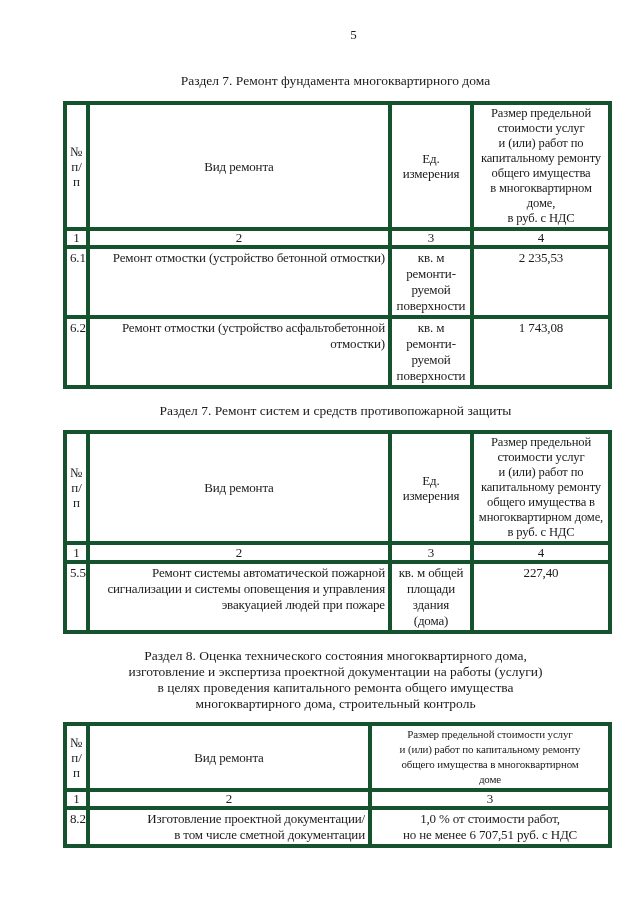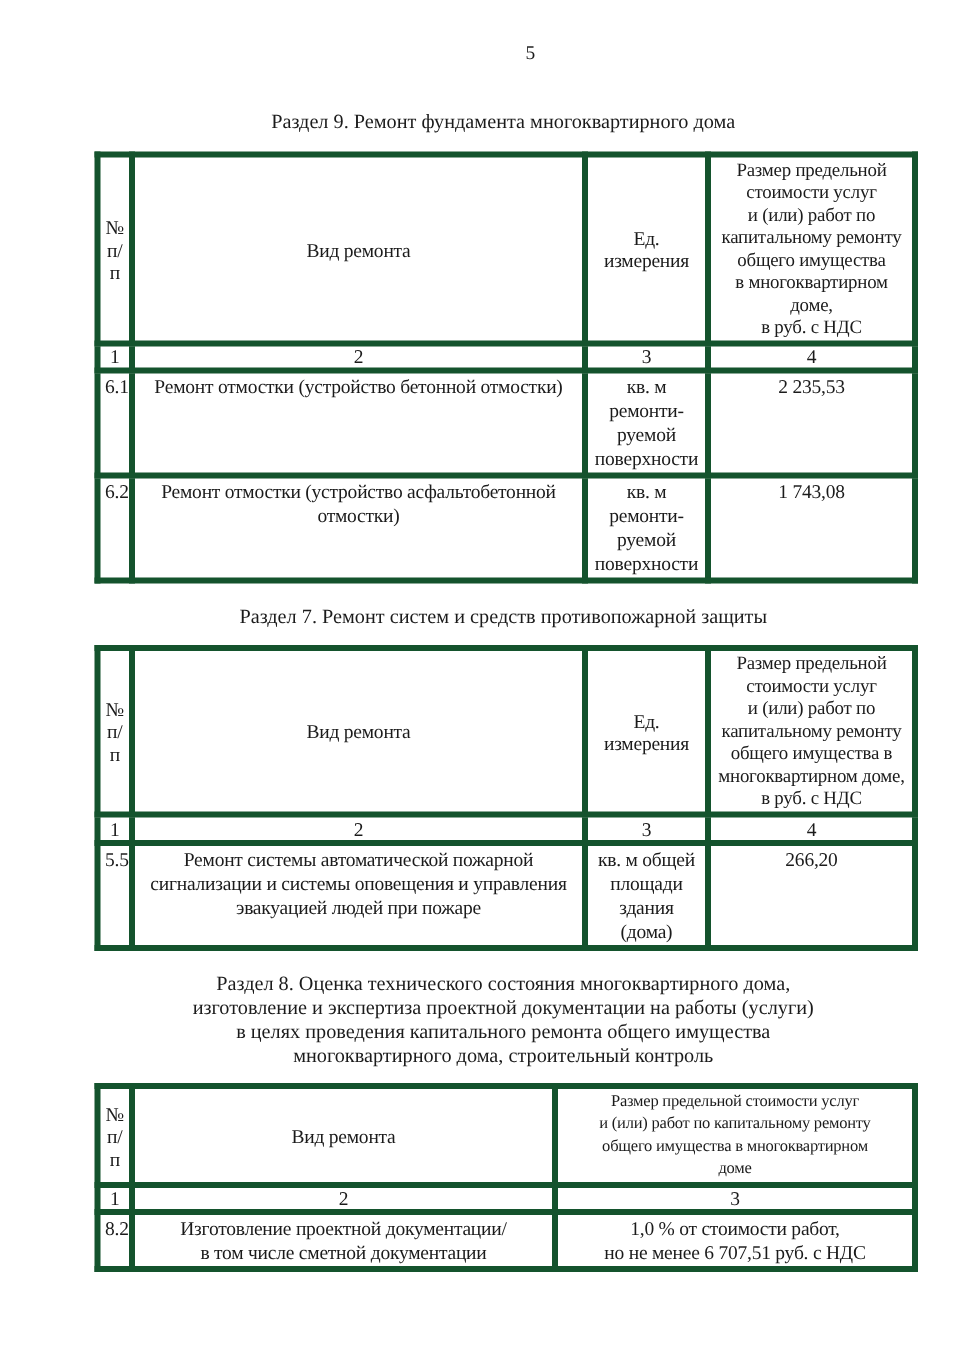--- a/index.html
+++ b/index.html
@@ -67,21 +67,21 @@
     vertical-align: middle;
     line-height: 14px;
     padding: 0 2px;
   }
   
   tr.data-row td {
     vertical-align: top;
     line-height: 16px;
   }
   td.c-num  { text-align: right; padding: 1px 1px 1px 2px; }
-  td.c-type { text-align: center; padding: 1px 4px; }
+  td.c-type { text-align: right; padding: 1px 4px; }
   td.c-unit { text-align: center; padding: 1px 1px; }
   td.c-cost { text-align: center; }
 
   
   .t1 tr.head-row   { height: 105px; }
   .t1 tr.colnum-row { height: 17px; }
   .t1 tr.r0         { height: 67px; }
   .t1 tr.r1         { height: 64px; }
 
   .t2 tr.head-row   { height: 108px; }
@@ -95,21 +95,21 @@
   .t3 th.h-cost     { font-size: 11px; line-height: 15px; }
 </style>
 </head>
 <body>
 
 <div class="page">
   <div class="content">
 
     <div class="page-number">5</div>
 
-    <div class="section-title title-6">Раздел 9. Ремонт фундамента многоквартирного дома</div>
+    <div class="section-title title-6">Раздел 7. Ремонт фундамента многоквартирного дома</div>
 
     <table class="doc-table t1">
       <colgroup>
         <col style="width:23px">
           <col style="width:302px">
           <col style="width:82px">
           <col style="width:138px">
       </colgroup>
       <tbody>
         <tr class="head-row">
@@ -186,21 +186,21 @@
         </tr>
         <tr class="data-row r0">
           <td class="c-num">5.5</td>
           <td class="c-type">Ремонт системы автоматической пожарной
 сигнализации и системы оповещения и управления
 эвакуацией людей при пожаре</td>
           <td class="c-unit">кв. м общей
 площади
 здания
 (дома)</td>
-          <td class="c-cost">266,20</td>
+          <td class="c-cost">227,40</td>
         </tr>
       </tbody>
     </table>
 
     <div class="section-title title-8">Раздел 8. Оценка технического состояния многоквартирного дома,
 изготовление и экспертиза проектной документации на работы (услуги)
 в целях проведения капитального ремонта общего имущества
 многоквартирного дома, строительный контроль</div>
 
     <table class="doc-table t3">

